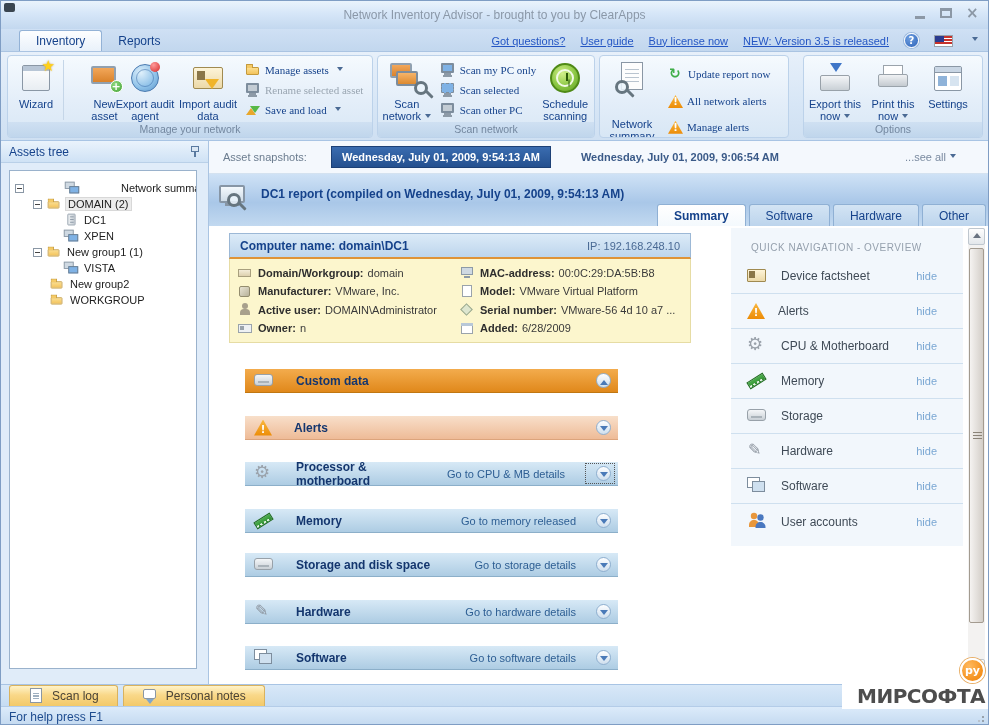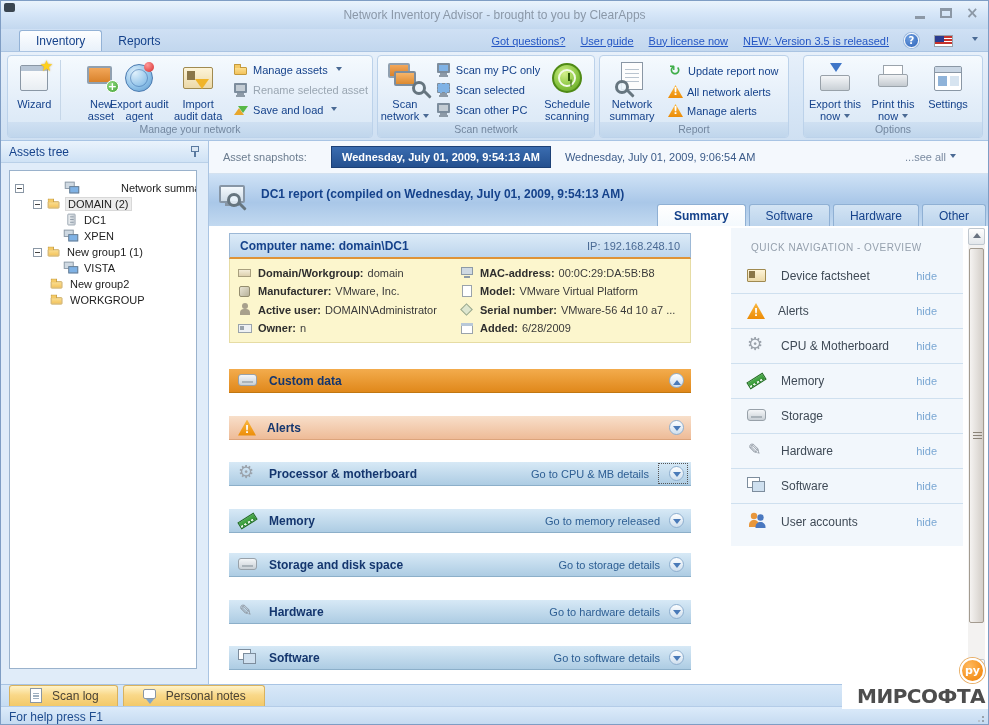--- a/index.html
+++ b/index.html
@@ -43,21 +43,21 @@
   .rgroup{height:83px;border:1px solid #bcd2ea;border-radius:4px;display:flex;flex-direction:column;
     background:linear-gradient(#f5fafe,#e4eef9 55%,#d8e7f5);overflow:hidden;}
   .g-manage{width:366px;} .g-scan{width:218px;} .g-report{width:190px;} .g-options{width:180px;margin-left:10px;}
   .rrow{flex:1;display:flex;align-items:stretch;padding:2px 2px 0 2px;}
   .rcaption{height:15px;background:linear-gradient(#cfe0f2,#c0d6ec);text-align:center;
     font-size:10.5px;color:#73879f;line-height:14px;}
   .vsep{width:1px;background:#c5d6e8;margin:2px 1px;}
   .rbig{display:flex;flex-direction:column;align-items:center;padding-top:2px;cursor:pointer;border-radius:3px;}
   .rlabwrap{display:block;text-align:center;font-size:11px;line-height:12px;color:#15428b;margin-top:2px;}
   .rlabel{display:inline;}
-  .rcol{display:flex;flex-direction:column;justify-content:space-around;padding:2px 0;margin-left:4px;flex:1;}
+  .rcol{display:flex;flex-direction:column;justify-content:space-around;padding:2px 0;margin-left:4px;flex:1;font-family:Liberation Serif, serif;}
   .rsmall{display:flex;align-items:center;gap:4px;font-size:11px;color:#15428b;white-space:nowrap;cursor:pointer;padding:1px 2px;border-radius:2px;}
   .rsmall.disabled{color:#9aa6b2;}
   .ric{position:relative;width:36px;height:36px;display:flex;align-items:center;justify-content:center;}
 
   
   .ic-wizard{width:28px;height:26px;border:1px solid #8a97a5;background:linear-gradient(#ffffff,#e8edf2);position:relative;border-radius:2px;}
   .ic-wizard::before{content:"";position:absolute;left:0;top:0;right:0;height:5px;background:#b8c6d6;}
   .ic-wizard::after{content:"★";position:absolute;right:-6px;top:-9px;color:#ffd11a;text-shadow:0 0 2px #c9952c;font-size:15px;}
   .ic-newasset{width:30px;height:28px;position:relative;}
   .ic-newasset::before{content:"";position:absolute;left:1px;top:2px;width:25px;height:18px;border:2px solid #90a0b0;background:linear-gradient(#f2a75a,#d9822b);border-radius:2px;}
@@ -161,21 +161,21 @@
   .tlabel{padding:0 2px;}
   .tlabel.sel{background:#ececec;border:1px solid #d8d8d8;}
 
   .content{position:absolute;left:208px;top:0;right:0;height:100%;background:#3b82f6;}
   
   .snapbar{position:absolute;left:0;top:0;right:0;height:33px;background:#f4f8fd;border-bottom:1px solid #d4e2f0;
     display:flex;align-items:center;padding:0 14px;}
   .snaplabel{font-size:11px;color:#6b7c8f;width:108px;}
   .snapchip{background:linear-gradient(#3a6cb0,#24508f);color:#fff;font-weight:bold;font-size:11px;
     padding:4px 10px;border:1px solid #1c4076;cursor:pointer;}
-  .snapprev{font-size:11px;font-weight:normal;color:#3a5a88;margin-left:14px;cursor:pointer;}
+  .snapprev{font-size:11px;font-weight:bold;color:#3a5a88;margin-left:30px;cursor:pointer;}
   .seeall{margin-left:auto;margin-right:18px;font-size:11px;color:#7a8aa0;cursor:pointer;display:flex;align-items:center;}
   
   .banner{position:absolute;left:0;top:33px;right:0;height:52px;
     background:linear-gradient(#cfe2f6,#a9c7e8 55%,#c2d9f0);display:flex;align-items:center;padding:0 10px;}
   .ic-repmag{width:34px;height:30px;position:relative;margin-right:8px;flex:none;}
   .ic-repmag::before{content:"";position:absolute;left:0;top:0;width:26px;height:18px;border:2px solid #8796a6;background:linear-gradient(#f4f9fd,#cfdce8);border-radius:2px;}
   .ic-repmag::after{content:"";position:absolute;left:6px;top:18px;width:14px;height:3px;background:#8796a6;}
   .bannertitle{font-size:12px;font-weight:bold;color:#15428b;position:relative;top:-6px;}
   .rtabs{position:absolute;right:2px;bottom:0;display:flex;}
   .rtab{height:22px;padding:0 16px;display:flex;align-items:center;font-size:12px;color:#15428b;
@@ -187,22 +187,22 @@
   .card{position:absolute;left:0;top:7px;width:100%;}
   .cardhead{height:26px;background:linear-gradient(#dcebf8,#bdd5ec);border:1px solid #9cb8d6;border-bottom:2px solid #df9336;
     display:flex;align-items:center;padding:0 10px;}
   .cname{font-size:12px;font-weight:bold;color:#15428b;flex:1;}
   .cip{font-size:11px;color:#4a6a94;}
   .cardbody{background:#fcf6cd;border:1px solid #e6dca4;border-top:none;height:84px;display:flex;padding:7px 8px;}
   .fcol{width:50%;display:flex;flex-direction:column;justify-content:space-between;}
   .frow{display:flex;align-items:center;font-size:11px;color:#3a3a3a;white-space:nowrap;}
   .frow b{margin-right:4px;color:#2e2e2e;}
   
-  .secbar{position:absolute;left:0;width:462px;height:24px;display:flex;align-items:center;
-    border-bottom:1px solid #8cafc9;background:linear-gradient(#d7e9f6,#adcce3);cursor:pointer;}
+  .secbar{position:absolute;left:16px;width:373px;height:24px;display:flex;align-items:center;
+    border-bottom:1px solid #8cafc9;background:linear-gradient(#d7e9f6,#adcce3);cursor:pointer;gap:11px;}
   .secbar .qi,.secbar .tri{margin:0 11px 0 9px;}
   .sectitle{font-weight:bold;font-size:12px;color:#14366e;flex:1;}
   .seclink{font-size:11px;color:#2d5e93;margin-right:9px;}
   .secbar.orange{background:linear-gradient(#f3ac4d,#e0881b);border-bottom-color:#c07712;}
   .secbar.salmon{background:linear-gradient(#f8dfca,#eebb97);border-bottom-color:#dca47c;}
   .chev{width:15px;height:15px;border-radius:50%;background:linear-gradient(#fdfeff,#cfdfee);
     border:1px solid #8fafcf;position:relative;flex:none;}
   .chev::before{content:"";position:absolute;left:3px;top:5px;border:4px solid transparent;border-top:5px solid #4a7ab8;}
   .chev.up::before{top:1px;border-top-color:transparent;border-bottom:5px solid #4a7ab8;}
   .chev-wrap{margin-right:7px;display:inline-flex;}
@@ -359,21 +359,21 @@
               <i class="ic-clock"></i>
             </span>
           <span class="rlabwrap"><span class="rlabel">Schedule scanning</span></span>
         </div>
       </div>
       <div class="rcaption">Scan network</div>
     </div>
 
     <div class="rgroup g-report">
       <div class="rrow">
-        <div class="rbig" style="width:60px;">
+        <div class="rbig" style="width:60px;gap:20px;">
           <span class="ric">
               <i class="ic-netsum">
                 <i class="mag"></i>
               </i>
             </span>
           <span class="rlabwrap"><span class="rlabel">Network summary</span></span>
         </div>
         <div class="rcol">
           <div class="rsmall">
             <i class="si si-refresh"></i>

